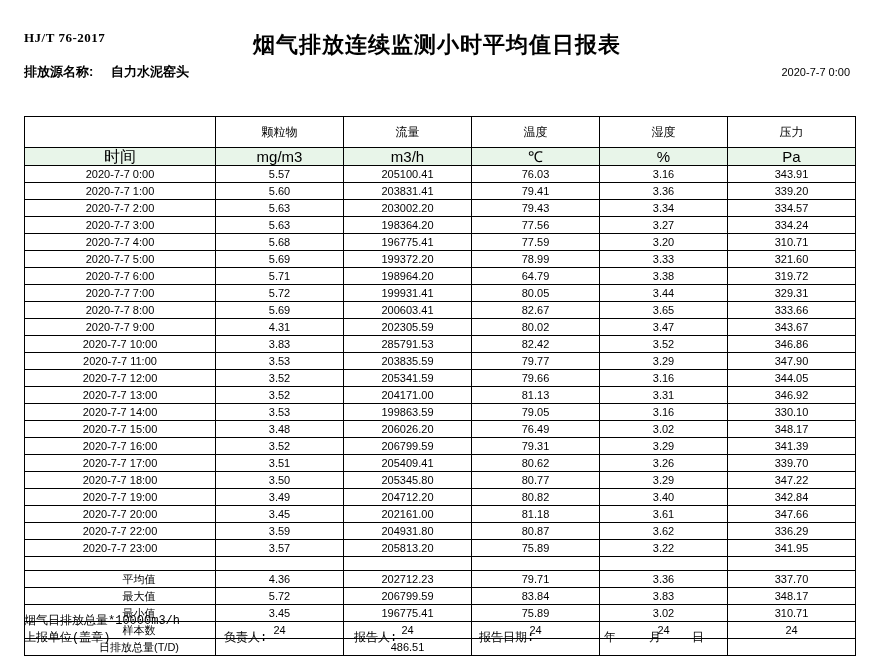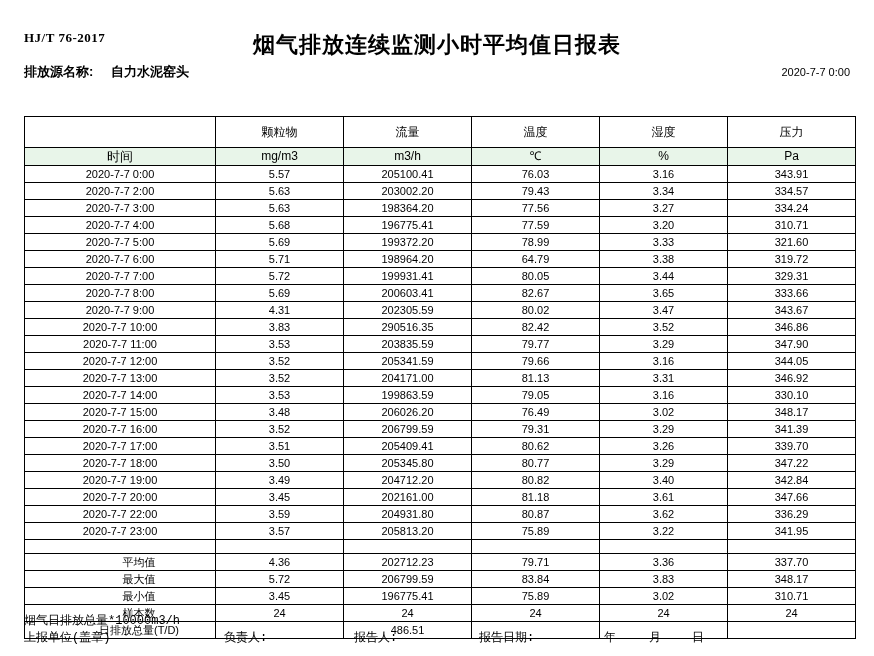--- a/index.html
+++ b/index.html
@@ -76,24 +76,24 @@
   td.col-time { width: 190px; }
   td.col-data { width: 127px; }
   tr.head-names td {
     height: 30px;
     font-size: 12px;
     font-weight: normal;
   }
   tr.head-units td {
     background: #e8f5e9;
     height: 17px;
-    font-size: 12px;
+    font-size: 15px;
   }
   tr.head-units td.unit-time {
-    font-size: 13px;
+    font-size: 16px;
   }
   tr.blank-row td {
     height: 13px;
   }
   tr.summary td.label {
     text-align: center;
     padding-left: 38px;
   }
   .footer {
     position: absolute;
@@ -153,20 +153,28 @@
       </tr>
       <tr>
         <td class="col-time">2020-7-7 0:00</td>
         <td class="col-data">5.57</td>
         <td class="col-data">205100.41</td>
         <td class="col-data">76.03</td>
         <td class="col-data">3.16</td>
         <td class="col-data">343.91</td>
       </tr>
       <tr>
+        <td class="col-time">2020-7-7 1:00</td>
+        <td class="col-data">5.60</td>
+        <td class="col-data">203831.41</td>
+        <td class="col-data">79.41</td>
+        <td class="col-data">3.36</td>
+        <td class="col-data">339.20</td>
+      </tr>
+      <tr>
         <td class="col-time">2020-7-7 2:00</td>
         <td class="col-data">5.63</td>
         <td class="col-data">203002.20</td>
         <td class="col-data">79.43</td>
         <td class="col-data">3.34</td>
         <td class="col-data">334.57</td>
       </tr>
       <tr>
         <td class="col-time">2020-7-7 3:00</td>
         <td class="col-data">5.63</td>
@@ -219,21 +227,21 @@
         <td class="col-time">2020-7-7 9:00</td>
         <td class="col-data">4.31</td>
         <td class="col-data">202305.59</td>
         <td class="col-data">80.02</td>
         <td class="col-data">3.47</td>
         <td class="col-data">343.67</td>
       </tr>
       <tr>
         <td class="col-time">2020-7-7 10:00</td>
         <td class="col-data">3.83</td>
-        <td class="col-data">290516.35</td>
+        <td class="col-data">285791.53</td>
         <td class="col-data">82.42</td>
         <td class="col-data">3.52</td>
         <td class="col-data">346.86</td>
       </tr>
       <tr>
         <td class="col-time">2020-7-7 11:00</td>
         <td class="col-data">3.53</td>
         <td class="col-data">203835.59</td>
         <td class="col-data">79.77</td>
         <td class="col-data">3.29</td>

